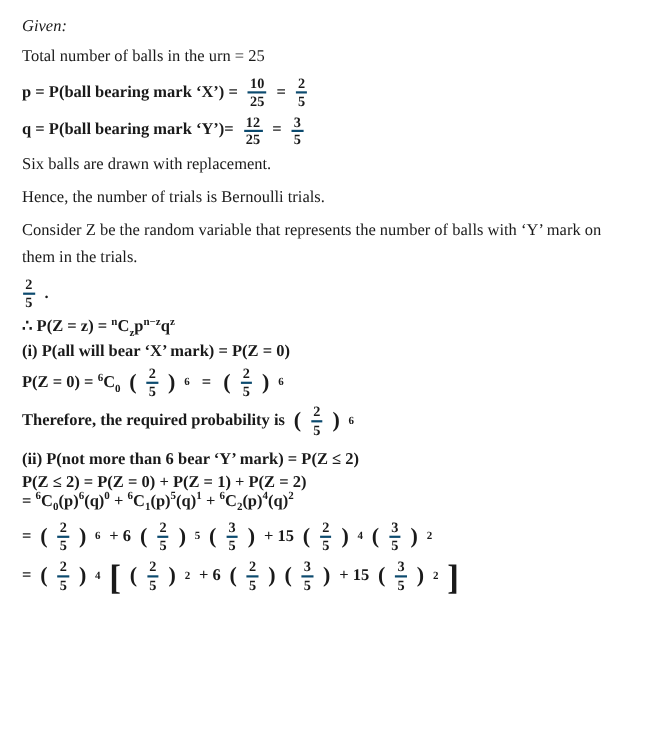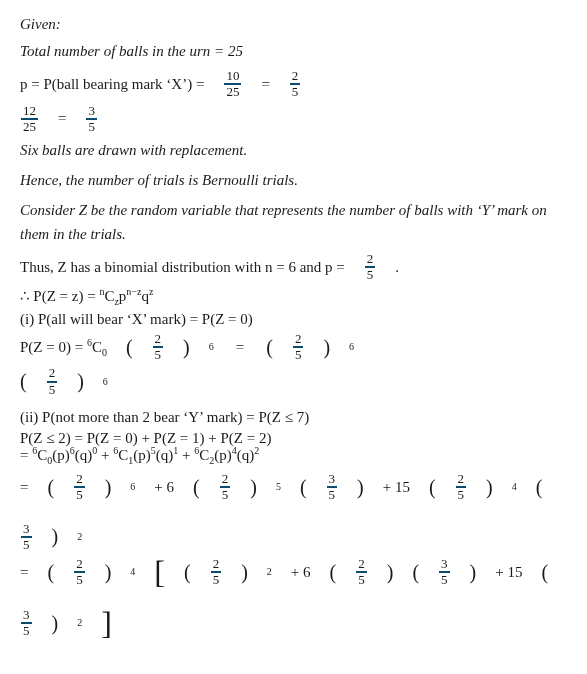--- a/index.html
+++ b/index.html
@@ -5,42 +5,42 @@
     * { margin: 0; padding: 0; box-sizing: border-box; }
     body {
       background: #fff;
       font-family: "Times New Roman", Times, serif;
       font-size: 15px;
       color: #1a1a1a;
       padding: 16px 20px;
       width: 587px;
       min-height: 674px;
     }
-    .section { margin-bottom: 6px; line-height: 1.6; font-style: italic; }
+    .section { margin-bottom: 6px; line-height: 1.6; }
     .section p { margin-bottom: 4px; }
     .frac {
       display: inline-flex;
       flex-direction: column;
       align-items: center;
       vertical-align: middle;
       font-size: 13px;
       line-height: 1.1;
       margin: 0 1px;
     }
     .frac .num { border-bottom: 2px solid #0c4a6e; padding: 0 2px; }
     .frac .den { padding: 0 2px; }
     .paren-frac {
       display: inline-flex;
       align-items: center;
       vertical-align: middle;
     }
     sup { font-size: 10px; vertical-align: super; line-height: 0; }
     sub { font-size: 10px; vertical-align: sub; line-height: 0; }
     .given-label { font-style: italic; margin-bottom: 6px; }
-    .eq-block { display: flex; align-items: center; flex-wrap: wrap; gap: 19px; margin-bottom: 4px; font-size: 15px; }
+    .eq-block { display: flex; align-items: center; flex-wrap: wrap; gap: 8px; margin-bottom: 4px; font-size: 15px; font-weight: bold; }
     .divider { height: 8px; }
   </style>
 </head>
 <body>
 
 <div class="given-label">Given:</div>
 
 <div class="section">
   <p>Total number of balls in the urn = 25</p>
 </div>
@@ -52,20 +52,21 @@
     <span class="den">25</span>
   </span>
   <span>=</span>
   <span class="frac">
     <span class="num">2</span>
     <span class="den">5</span>
   </span>
 </div>
 
 <div class="eq-block">
+  <span>q = P(ball bearing mark ‘Y’)=</span>
   <span class="frac">
     <span class="num">12</span>
     <span class="den">25</span>
   </span>
   <span>=</span>
   <span class="frac">
     <span class="num">3</span>
     <span class="den">5</span>
   </span>
 </div>
@@ -74,21 +75,20 @@
   <p>Six balls are drawn with replacement.</p>
 </div>
 <div class="section">
   <p>Hence, the number of trials is Bernoulli trials.</p>
 </div>
 <div class="section">
   <p>Consider Z be the random variable that represents the number of balls with ‘Y’ mark on them in the trials.</p>
 </div>
 
 <div class="eq-block" style="margin-bottom:4px;">
-  <span>Thus, Z has a binomial distribution with n = 6 and p =</span>
   <span class="frac">
     <span class="num">2</span>
     <span class="den">5</span>
   </span>
   <span>.</span>
 </div>
 
 <div class="eq-block" style="margin-bottom:6px;text-align:center;">
   <span>∴ P(Z = z) = <sup>n</sup>C<sub>z</sub>p<sup>n−z</sup>q<sup>z</sup></span>
 </div>
@@ -110,33 +110,34 @@
   <span style="font-size:20px;">(</span>
   <span class="frac" style="font-size:13px;">
     <span class="num">2</span>
     <span class="den">5</span>
   </span>
   <span style="font-size:20px;">)</span>
   <sup>6</sup>
 </div>
 
 <div class="eq-block" style="margin-bottom:4px; align-items:center;">
+  <span>Therefore, the required probability is</span>
   <span style="font-size:20px;">(</span>
   <span class="frac" style="font-size:13px;">
     <span class="num">2</span>
     <span class="den">5</span>
   </span>
   <span style="font-size:20px;">)</span>
   <sup>6</sup>
 </div>
 
 <div class="divider"></div>
 
 <div class="eq-block" style="margin-bottom:4px;">
-  <span>(ii) P(not more than 2 bear ‘Y’ mark) = P(Z ≤ 7)</span>
+  <span>(ii) P(not more than 6 bear ‘Y’ mark) = P(Z ≤ 2)</span>
 </div>
 
 <div class="eq-block" style="margin-bottom:0;">
   <span>P(Z ≤ 2) = P(Z = 0) + P(Z = 1) + P(Z = 2)</span>
 </div>
 
 <div class="eq-block" style="margin-bottom:8px;">
   <span>= <sup>6</sup>C<sub>0</sub>(p)<sup>6</sup>(q)<sup>0</sup> + <sup>6</sup>C<sub>1</sub>(p)<sup>5</sup>(q)<sup>1</sup> + <sup>6</sup>C<sub>2</sub>(p)<sup>4</sup>(q)<sup>2</sup></span>
 </div>
 

